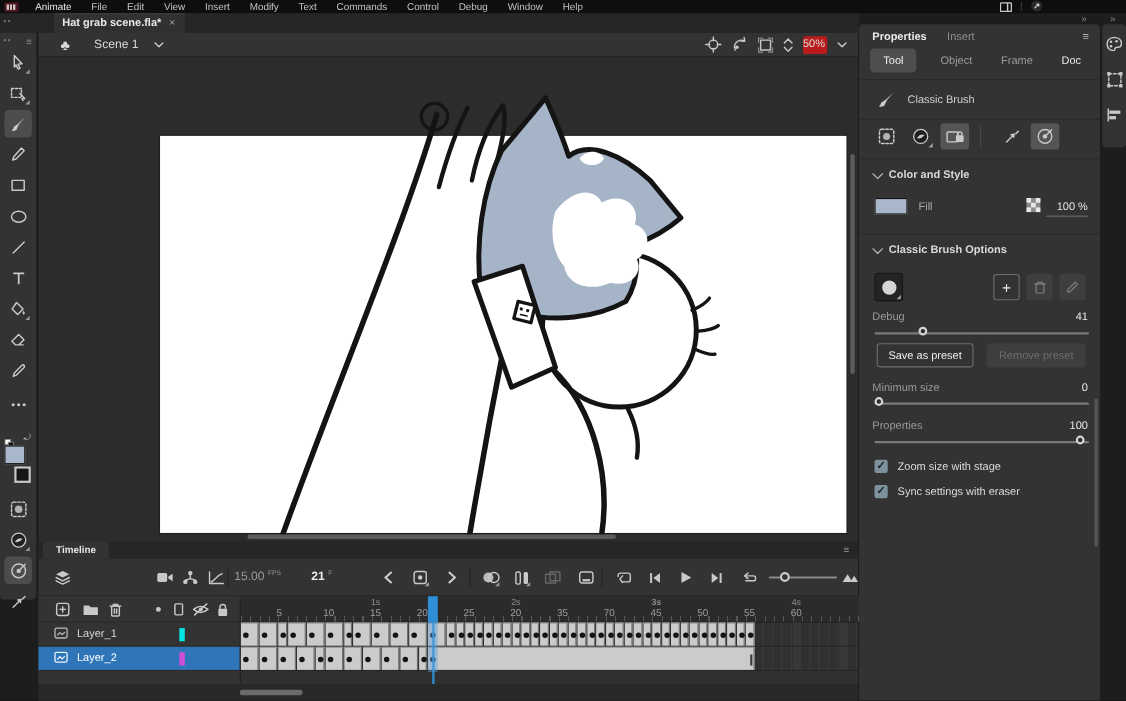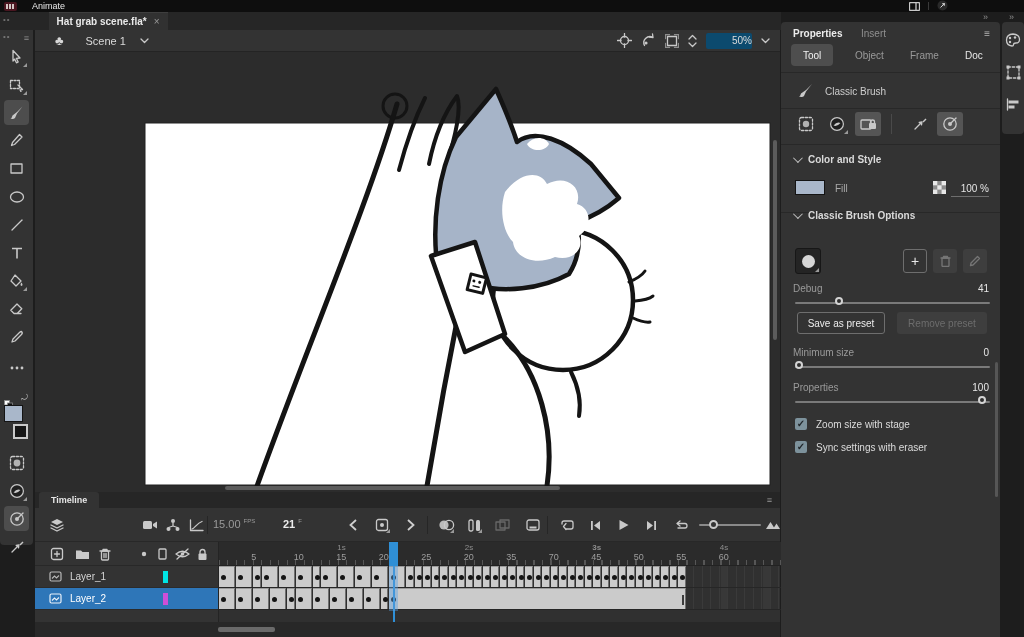--- a/index.html
+++ b/index.html
@@ -42,21 +42,21 @@
   #toolbar-grip-dots { position:absolute; left:3px; top:2px; color:#777; font-size:8px; letter-spacing:1px;}
   #toolbar-menu { position:absolute; right:4px; top:3px; color:#8d8d8d; font-size:9px; }
 
   
   #editbar { left:35px; top:30px; width:745px; height:22px; background:#333333; display:flex; align-items:center; border-bottom:1px solid #242424;}
   #scene-icon { margin-left:20px; font-size:13px; color:#d8d8d8; }
   #scene-name { margin-left:22px; font-size:11px; color:#dadada; }
   #scene-chevron { margin-left:14px; }
   #editbar-right { margin-left:auto; display:flex; align-items:center; gap:9px; padding-right:10px; }
   .eb-icon svg { display:block; }
-  #zoom-box { width:46px; height:16px; background:#0c4a6e; border-radius:2px; color:#dcdcdc; font-size:10px; display:flex; align-items:center; justify-content:flex-end; }
+  #zoom-box { width:22px; height:16px; background:#b91c1c; border-radius:2px; color:#dcdcdc; font-size:10px; display:flex; align-items:center; justify-content:flex-start; }
 
   
   #stage-area { left:35px; top:52px; width:745px; height:440px; background:#2c2c2c; overflow:hidden; }
   #stage-svg { position:absolute; left:0; top:0; }
   #stage-hscroll { position:absolute; left:190px; top:434px; width:335px; height:4px; background:#5c5c5c; border-radius:2px; }
   #stage-vscroll { position:absolute; left:738px; top:88px; width:4px; height:200px; background:#5c5c5c; border-radius:2px; }
 
   
   #timeline { left:35px; top:492px; width:745px; height:145px; background:#333333; }
   #tl-header { position:absolute; left:0; top:0; width:745px; height:16px; background:#262626; }
@@ -148,20 +148,33 @@
   .dock-btn { position:absolute; left:1px; width:20px; height:20px; display:flex; align-items:center; justify-content:center; }
 </style>
 </head>
 <body>
 
 <div id="app">
 
   <div id="menubar" class="abs">
     <div id="app-logo"></div>
     <span class="menu-item app">Animate</span>
+    <span style="display:flex;">
+        <span class="menu-item">File</span>
+        <span class="menu-item">Edit</span>
+        <span class="menu-item">View</span>
+        <span class="menu-item">Insert</span>
+        <span class="menu-item">Modify</span>
+        <span class="menu-item">Text</span>
+        <span class="menu-item">Commands</span>
+        <span class="menu-item">Control</span>
+        <span class="menu-item">Debug</span>
+        <span class="menu-item">Window</span>
+        <span class="menu-item">Help</span>
+      </span>
     <div id="menubar-right">
       <span class="eb-icon">
         <svg width="11" height="9">
             <rect x="0.5" y="0.5" width="10" height="8" rx="1" class="tb-ink"></rect>
             <line x1="7" y1="1" x2="7" y2="8" class="tb-ink"></line>
           </svg>
       </span>
       <span class="mb-divider"></span>
       <span>
         <svg width="11" height="11">
@@ -870,21 +883,21 @@
             <rect x="0" y="0" width="4.3" height="4.3" fill="#e8e8e8"></rect>
             <rect x="8.6" y="0" width="4.4" height="4.3" fill="#e8e8e8"></rect>
             <rect x="4.3" y="4.3" width="4.3" height="4.3" fill="#e8e8e8"></rect>
             <rect x="0" y="8.6" width="4.3" height="4.4" fill="#e8e8e8"></rect>
             <rect x="8.6" y="8.6" width="4.4" height="4.4" fill="#e8e8e8"></rect>
           </svg>
       </span>
       <span id="alpha-value">100 %</span>
       <div class="p-divider" style="top:190px"></div>
 
-      <div class="section-head" style="top:188px">
+      <div class="section-head" style="top:200px">
         <span class="chev"></span>
         <span>Classic Brush Options</span>
       </div>
       <div id="brush-preview">
         <span class="tip"></span>
         <span class="fo"></span>
       </div>
       <div class="sm-btn" id="add-brush-btn" style="left:122px">+</div>
       <div class="sm-btn disabled" style="left:152px">
         <svg width="11" height="12" opacity="0.4">

